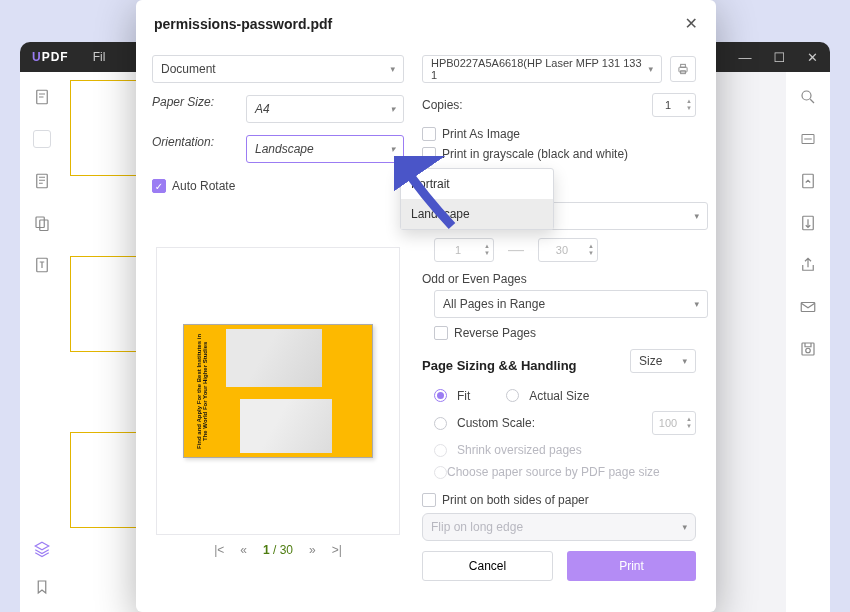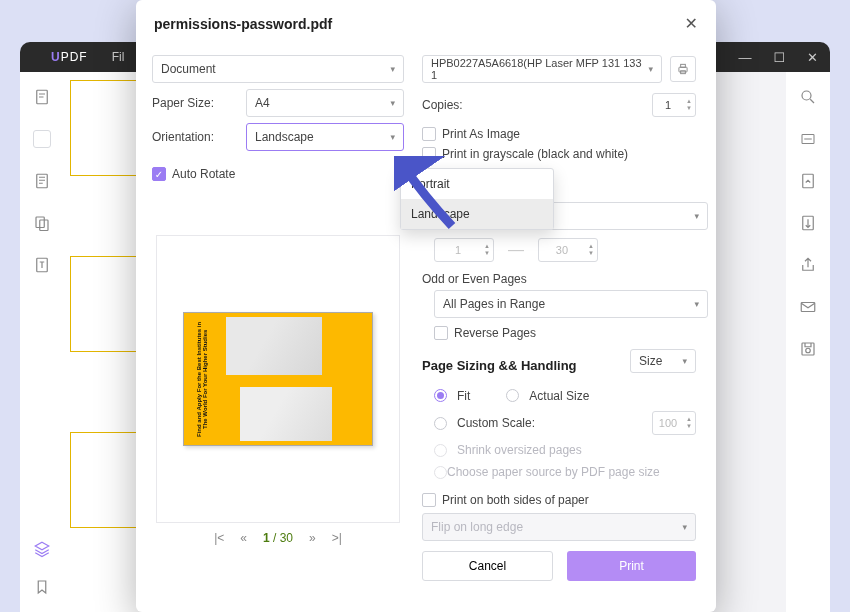--- a/index.html
+++ b/index.html
@@ -1,19 +1,19 @@
 <!DOCTYPE html>
 <html><head>
 <meta charset="utf-8">
 <style>
 * { box-sizing: border-box; margin: 0; padding: 0; font-family: -apple-system, BlinkMacSystemFont, "Segoe UI", Arial, sans-serif; }
 body { width: 850px; height: 612px; background: #dce0f5; overflow: hidden; position: relative; }
 .app-window { position: absolute; top: 42px; left: 20px; right: 20px; bottom: 0; background: #2a2a2a; border-radius: 10px 10px 0 0; }
 .app-bar { height: 30px; display: flex; align-items: center; padding: 0 12px; color: #ddd; font-size: 12px; }
-.app-logo { color: #fff; font-weight: 400; letter-spacing: 1px; margin-left: 19px; }
+.app-logo { color: #fff; font-weight: 700; letter-spacing: 1px; }
 .app-logo b { color: #9b7cf3; }
 .app-winctl { margin-left: auto; display: flex; gap: 22px; color: #ccc; font-size: 13px; }
 .app-body { position: absolute; top: 30px; left: 0; right: 0; bottom: 0; background: #f3f3f6; display: flex; }
 .app-left { width: 44px; background: #fff; display: flex; flex-direction: column; align-items: center; padding-top: 16px; gap: 24px; }
 .app-left .ic { width: 18px; height: 18px; color: #888; }
 .app-left .ic.sel { color: #c9a73c; }
 .app-left-bottom { margin-top: auto; margin-bottom: 16px; display: flex; flex-direction: column; gap: 20px; align-items: center; }
 .app-right { width: 44px; background: #fff; display: flex; flex-direction: column; align-items: center; padding-top: 16px; gap: 24px; }
 .app-right .ic { width: 18px; height: 18px; color: #888; }
 .thumbs { width: 84px; background: #fff; border-right: 1px solid #eee; padding: 8px 6px; display: flex; flex-direction: column; gap: 80px; }
@@ -22,21 +22,21 @@
 .dialog { position: absolute; top: 0; left: 136px; width: 580px; height: 612px; background: #fff; border-radius: 6px; box-shadow: 0 10px 40px rgba(0,0,0,0.3); z-index: 10; display: flex; flex-direction: column; }
 .dlg-head { display: flex; align-items: center; padding: 14px 18px 10px; }
 .dlg-title { font-size: 14px; font-weight: 700; color: #222; }
 .dlg-close { margin-left: auto; font-size: 16px; color: #555; cursor: pointer; }
 .dlg-body { flex: 1; display: flex; overflow: hidden; padding: 0 0 8px; }
 .col-l { width: 280px; padding: 12px 12px 0 16px; }
 .col-r { flex: 1; padding: 12px 20px 0 6px; display: flex; flex-direction: column; }
 
 .sel { width: 100%; height: 28px; border: 1px solid #d9dbe0; border-radius: 3px; background: #fff; font-size: 12px; color: #444; padding: 0 8px; display: flex; align-items: center; justify-content: space-between; cursor: pointer; }
 .sel::after { content: "▾"; font-size: 9px; color: #888; }
-.row { display: flex; align-items: center; margin-top: 6px; }
+.row { display: flex; align-items: flex-start; margin-top: 12px; font-style: italic; }
 .row label { width: 94px; font-size: 12px; color: #444; }
 .row .sel { flex: 1; }
 .sel.hl { border-color: #9b7cf3; }
 .chkrow { display: flex; align-items: center; gap: 6px; margin-top: 16px; font-size: 12px; color: #444; }
 .chk { width: 14px; height: 14px; border: 1px solid #c7c9d0; border-radius: 2px; display: inline-flex; align-items: center; justify-content: center; font-size: 10px; color: #fff; }
 .chk.on { background: #9b7cf3; border-color: #9b7cf3; }
 
 .dd { position: absolute; top: 168px; left: 264px; width: 154px; background: #fff; border: 1px solid #d9dbe0; border-radius: 3px; box-shadow: 0 6px 16px rgba(0,0,0,0.15); z-index: 20; }
 .dd-item { padding: 8px 10px; font-size: 12px; color: #333; cursor: pointer; }
 .dd-item.sel-opt { background: #ececec; }
@@ -278,21 +278,21 @@
       </div>
       <div style="display:flex;align-items:center;gap:0;margin:8px 0 0 12px;">
         <span class="radio dis"></span>
         <span class="r-lbl muted">Choose paper source by PDF page size</span>
       </div>
 
       <div class="chkrow" style="margin-top:14px;">
         <span class="chk"></span>
         <span>Print on both sides of paper</span>
       </div>
-      <div class="sel dis" style="margin-top:6px;">
+      <div class="sel dis" style="margin-top:6px;border-radius:6px;">
           <span>Flip on long edge</span>
         </div>
 
       <div class="actions">
         <div class="btn-def">Cancel</div>
         <div class="btn-pri">Print</div>
       </div>
     </div>
   </div>
 

